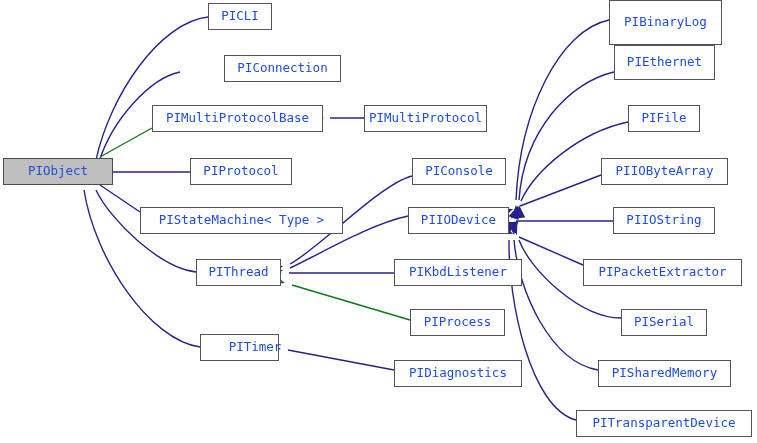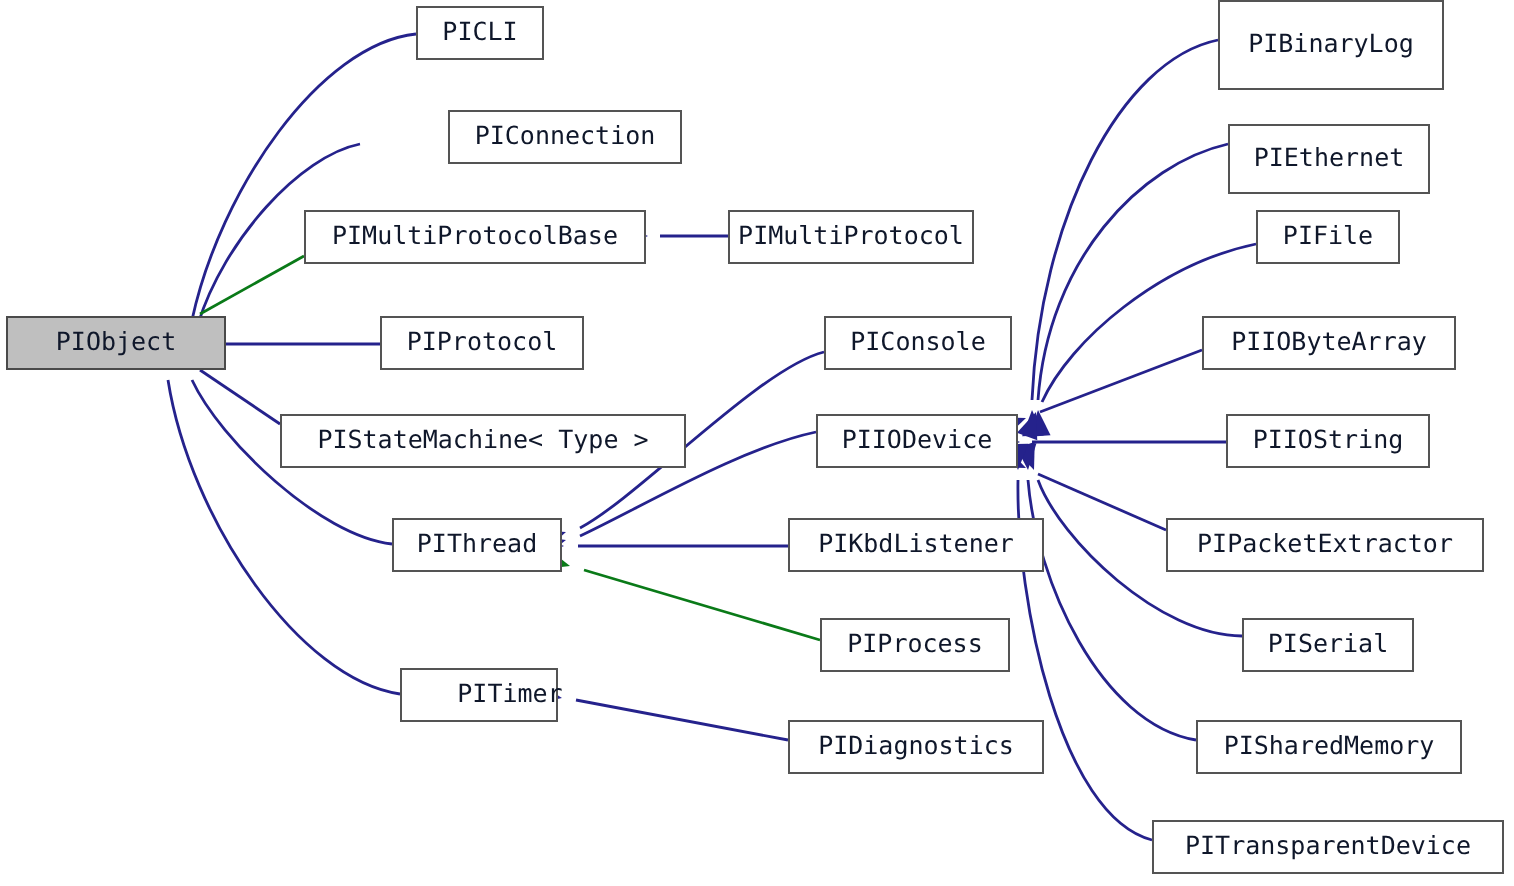--- a/index.html
+++ b/index.html
@@ -28,21 +28,21 @@
   }
   .edge-public  { stroke: #25228c; }
   .edge-protected { stroke: #0a7a18; }
   .arrow-public { fill: #25228c; stroke: none; }
   .arrow-protected { fill: #0a7a18; stroke: none; }
   .node-box {
     position: absolute;
     box-sizing: border-box;
     border: 1px solid #545454;
     background: #ffffff;
-    color: #0f172a;
+    color: #1d4ed8;
     font-size: 12.5px;
     line-height: 1;
     display: flex;
     align-items: center;
     justify-content: center;
     white-space: nowrap;
     letter-spacing: 0px;
   }
   .node-box.root {
     background: #bfbfbf;
@@ -185,21 +185,21 @@
       </div>
       <div class="node-box" style="left: 410px; top: 309px; width: 95px; height: 27px;">
         <span class="node-label">PIProcess</span>
       </div>
       <div class="node-box" style="left: 394px; top: 360px; width: 128px; height: 27px;">
         <span class="node-label">PIDiagnostics</span>
       </div>
       <div class="node-box" style="left: 609px; top: 0; width: 113px; height: 45px;">
         <span class="node-label">PIBinaryLog</span>
       </div>
-      <div class="node-box" style="left: 614px; top: 62px; width: 101px; height: 35px;">
+      <div class="node-box" style="left: 614px; top: 45px; width: 101px; height: 35px;">
         <span class="node-label">PIEthernet</span>
       </div>
       <div class="node-box" style="left: 628px; top: 105px; width: 72px; height: 27px;">
         <span class="node-label">PIFile</span>
       </div>
       <div class="node-box" style="left: 601px; top: 158px; width: 127px; height: 27px;">
         <span class="node-label">PIIOByteArray</span>
       </div>
       <div class="node-box" style="left: 613px; top: 207px; width: 102px; height: 27px;">
         <span class="node-label">PIIOString</span>

